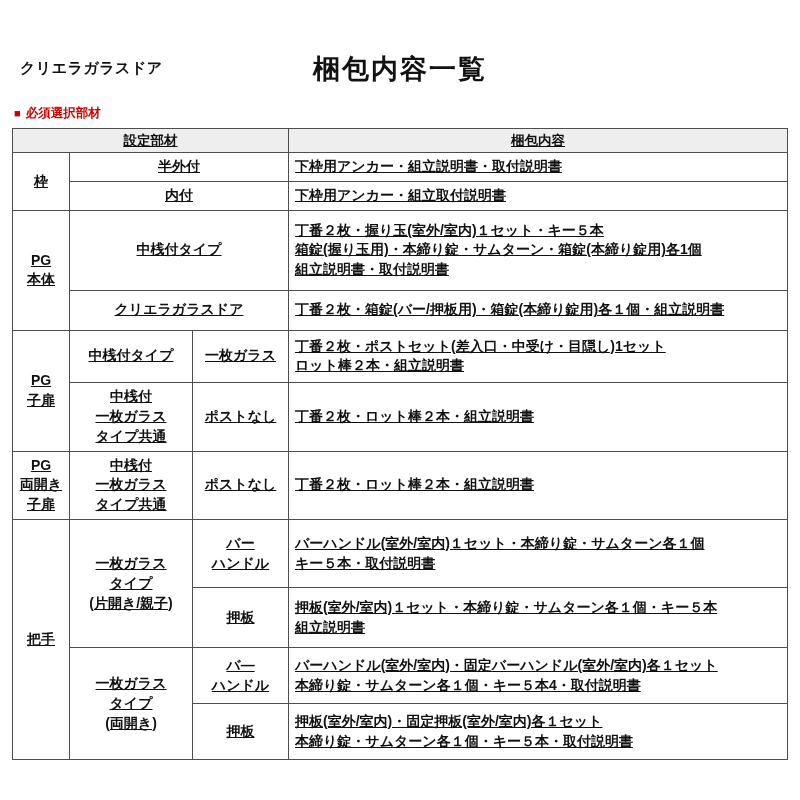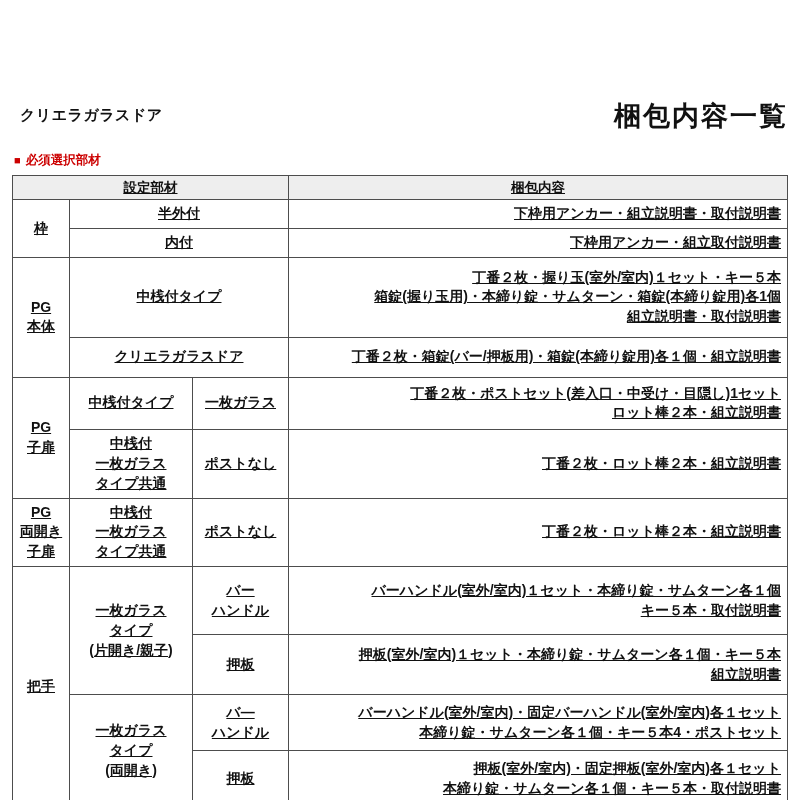--- a/index.html
+++ b/index.html
@@ -8,40 +8,40 @@
     background: #ffffff;
     font-family: "Liberation Sans", "DejaVu Sans", sans-serif;
     color: #111111;
   }
   .page {
     position: relative;
     width: 800px;
     height: 800px;
     background: #ffffff;
     box-sizing: border-box;
-    padding: 98px 12px 0 12px;
+    padding: 51px 12px 0 12px;
   }
   .header-row {
     position: relative;
     height: 34px;
   }
   .product-name {
     position: absolute;
     left: 8px;
     top: 8px;
     font-size: 15px;
     font-weight: bold;
     letter-spacing: 0.5px;
   }
   .page-title {
     position: absolute;
     left: 0;
     right: 0;
     top: 0;
-    text-align: right;
+    text-align: center;
     font-size: 27px;
     font-weight: bold;
     letter-spacing: 2px;
   }
   .required-note {
     margin: 20px 0 6px 2px;
     font-size: 12.5px;
     font-weight: bold;
     color: #cc0000;
     display: flex;
@@ -70,21 +70,21 @@
     overflow: hidden;
   }
   .pack-table th {
     background: #eeeeee;
     text-align: center;
     font-size: 13.5px;
     padding: 2px 4px;
   }
   .cell-center { text-align: center; }
   .cell-content {
-    text-align: right;
+    text-align: left;
     padding-left: 9px;
   }
 </style>
 </head>
 <body>
 
 <div class="page">
 
   <div class="header-row">
     <div class="product-name">クリエラガラスドア</div>
@@ -171,21 +171,21 @@
         <td class="cell-content">押板(室外/室内)１セット・本締り錠・サムターン各１個・キー５本
 組立説明書</td>
       </tr>
       <tr style="height:56px">
         <td rowspan="2" class="cell-center">一枚ガラス
 タイプ
 (両開き)</td>
         <td class="cell-center">バ―
 ハンドル</td>
         <td class="cell-content">バーハンドル(室外/室内)・固定バーハンドル(室外/室内)各１セット
-本締り錠・サムターン各１個・キー５本4・ポストセット</td>
+本締り錠・サムターン各１個・キー５本4・取付説明書</td>
       </tr>
       <tr style="height:56px">
         <td class="cell-center">押板</td>
         <td class="cell-content">押板(室外/室内)・固定押板(室外/室内)各１セット
 本締り錠・サムターン各１個・キー５本・取付説明書</td>
       </tr>
     </tbody>
   </table>
 
 </div>

